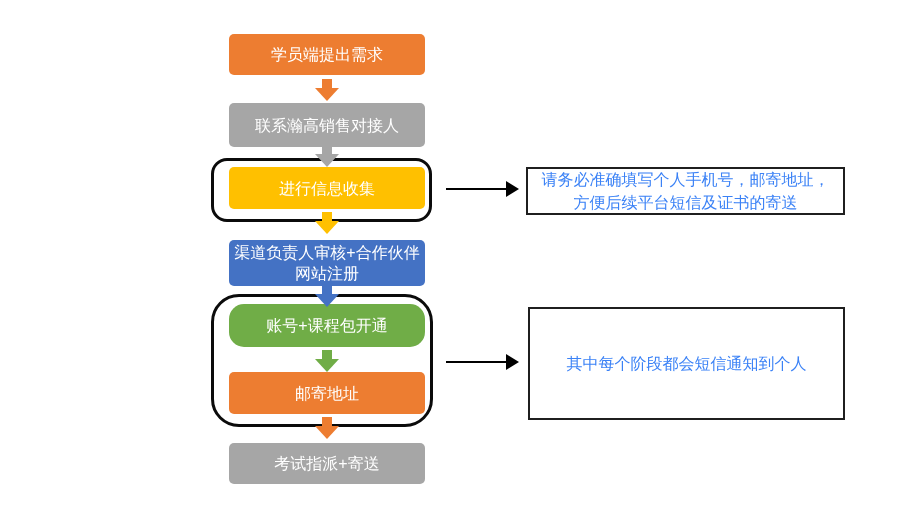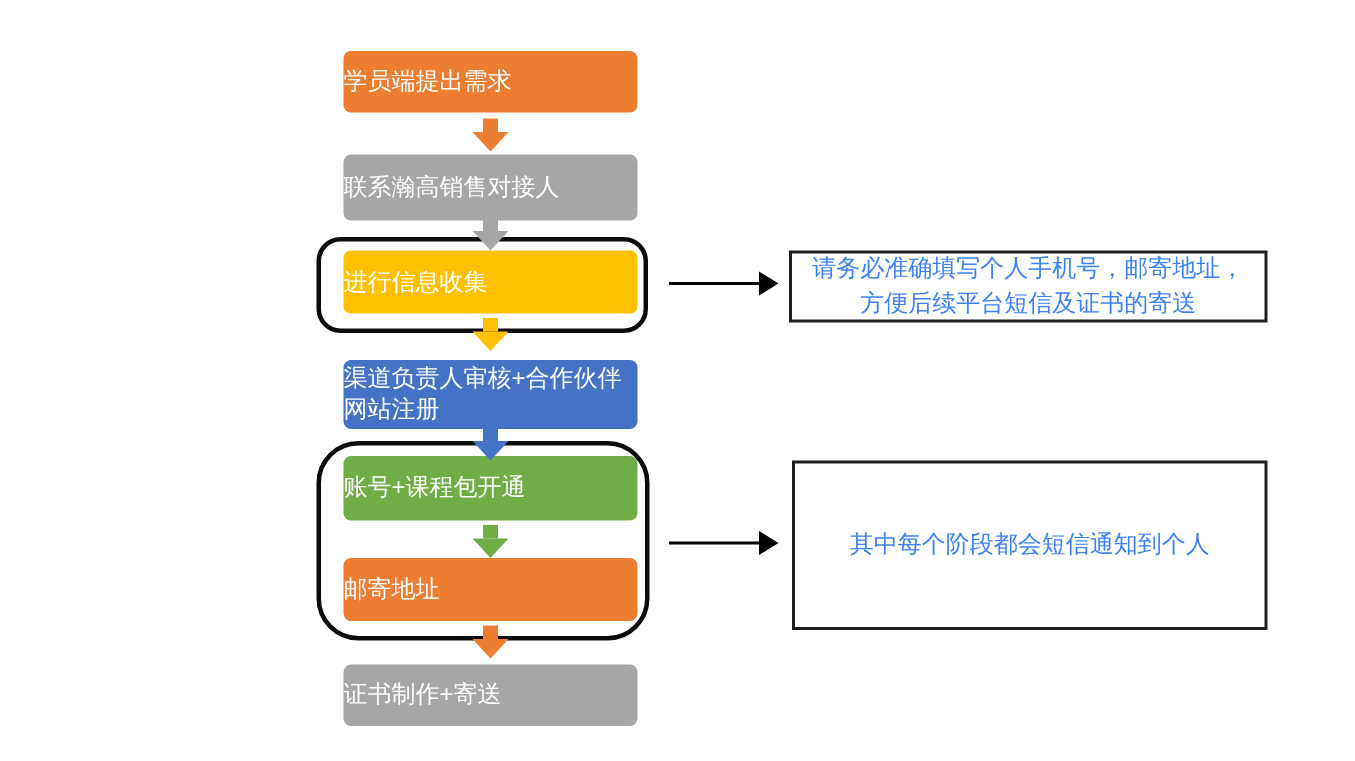--- a/index.html
+++ b/index.html
@@ -14,21 +14,21 @@
   .node {
     position: absolute;
     left: 229px;
     width: 196px;
     border-radius: 5px;
     color: #ffffff;
     font-size: 16px;
     line-height: 21px;
     display: flex;
     flex-direction: column;
-    align-items: flex-start;
+    align-items: center;
     justify-content: center;
     text-align: center;
     z-index: 2;
     box-sizing: border-box;
   }
   .node span { display: block; }
   .down-arrow {
     position: absolute;
     left: 315px;
     width: 24px;
@@ -89,21 +89,21 @@
     z-index: 2;
     box-sizing: border-box;
   }
   .annotation.a1 { left: 526px; top: 167px; width: 319px; height: 48px; }
   .annotation.a2 { left: 528px; top: 307px; width: 317px; height: 113px; }
   
   .n1 { top: 34px;  height: 41px; }
   .n2 { top: 103px; height: 44px; }
   .n3 { top: 167px; height: 42px; }
   .n4 { top: 240px; height: 46px; }
-  .n5 { top: 304px; height: 43px; }
+  .n5 { top: 304px; height: 43px; border-radius: 15px; }
   .n6 { top: 372px; height: 42px; }
   .n7 { top: 443px; height: 41px; }
   
   .a-1 { top: 79px; }
   .a-2 { top: 145px; }
   .a-3 { top: 212px; }
   .a-4 { top: 285px; }
   .a-5 { top: 350px; }
   .a-6 { top: 417px; }
   .c-1 { left: 446px; top: 181px; }
@@ -166,21 +166,21 @@
   <div class="node n6" style="background-color: rgb(237, 125, 49);">
     <span>邮寄地址</span>
   </div>
 
   <div class="down-arrow a-6">
     <div class="stem" style="background-color: rgb(237, 125, 49);"></div>
     <div class="head" style="border-top-color: rgb(237, 125, 49);"></div>
   </div>
 
   <div class="node n7" style="background-color: rgb(166, 166, 166);">
-    <span>证书制作+寄送</span>
+    <span>考试指派+寄送</span>
   </div>
 
   <div class="connector c-1">
     <div class="line"></div>
       <div class="tip"></div>
   </div>
   <div class="connector c-2">
     <div class="line"></div>
       <div class="tip"></div>
   </div>

